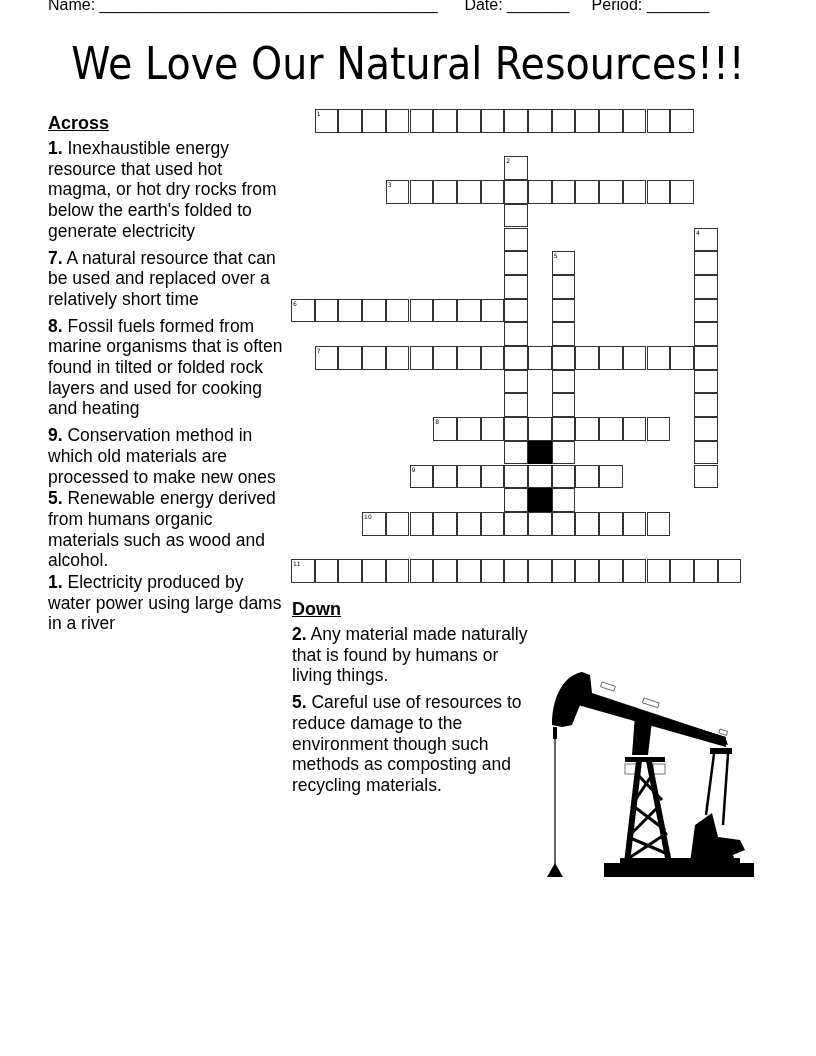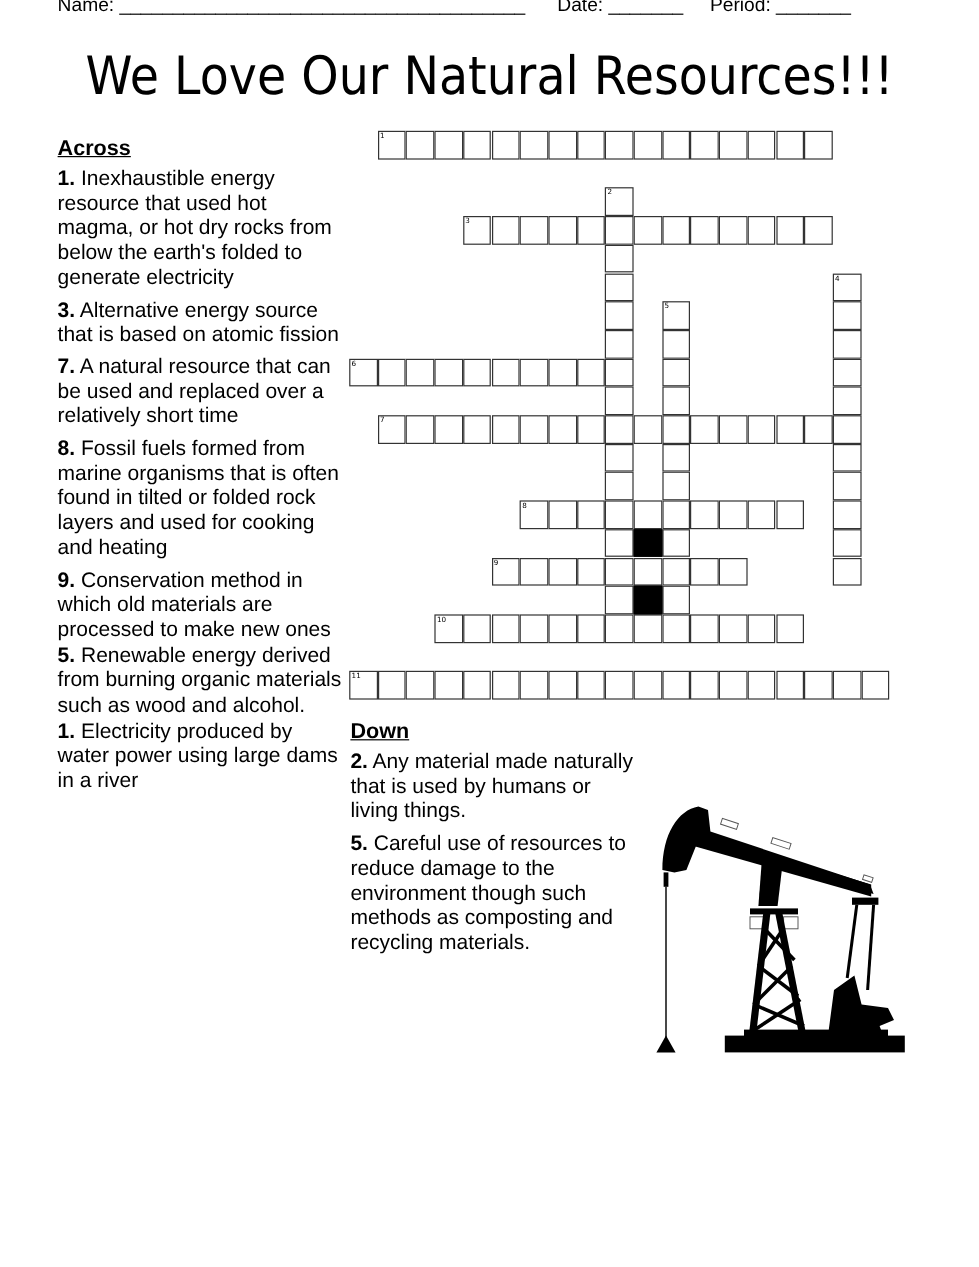--- a/index.html
+++ b/index.html
@@ -22,31 +22,30 @@
 </head>
 <body>
 
 <div class="header"><span>Name: ______________________________________</span>      <span>Date: _______</span>     <span>Period: _______</span></div>
 
 <div class="title">We Love Our Natural Resources!!!</div>
 
 <div class="clues" id="across">
   <h3>Across</h3>
   <div class="clue"><b>1.</b><span> Inexhaustible energy resource that used hot magma, or hot dry rocks from below the earth's folded to generate electricity</span></div>
-  <div class="clue"><b>3.</b><span> Alternative energy source that is based on atomic fission</span></div>
   <div class="clue"><b>7.</b><span> A natural resource that can be used and replaced over a relatively short time</span></div>
   <div class="clue"><b>8.</b><span> Fossil fuels formed from marine organisms that is often found in tilted or folded rock layers and used for cooking and heating</span></div>
   <div class="clue"><b>9.</b><span> Conservation method in which old materials are processed to make new ones</span></div>
-  <div class="clue" style="margin-top:-5px"><b>5.</b><span> Renewable energy derived from burning organic materials such as wood and alcohol.</span></div>
+  <div class="clue" style="margin-top:-5px"><b>5.</b><span> Renewable energy derived from humans organic materials such as wood and alcohol.</span></div>
   <div class="clue" style="margin-top:-5px"><b>1.</b><span> Electricity produced by water power using large dams in a river</span></div>
 </div>
 
 <div class="clues" id="down">
   <h3>Down</h3>
-  <div class="clue"><b>2.</b><span> Any material made naturally that is used by humans or living things.</span></div>
+  <div class="clue"><b>2.</b><span> Any material made naturally that is found by humans or living things.</span></div>
   <div class="clue"><b>5.</b><span> Careful use of resources to reduce damage to the environment though such methods as composting and recycling materials.</span></div>
 </div>
 
 <div id="grid">
     <div class="cell" style="left: 23.7px; top: 0px;">
       <span class="num">1</span>
     </div>
     <div class="cell" style="left: 47.4px; top: 0px;"></div>
     <div class="cell" style="left: 71.1px; top: 0px;"></div>
     <div class="cell" style="left: 94.8px; top: 0px;"></div>

